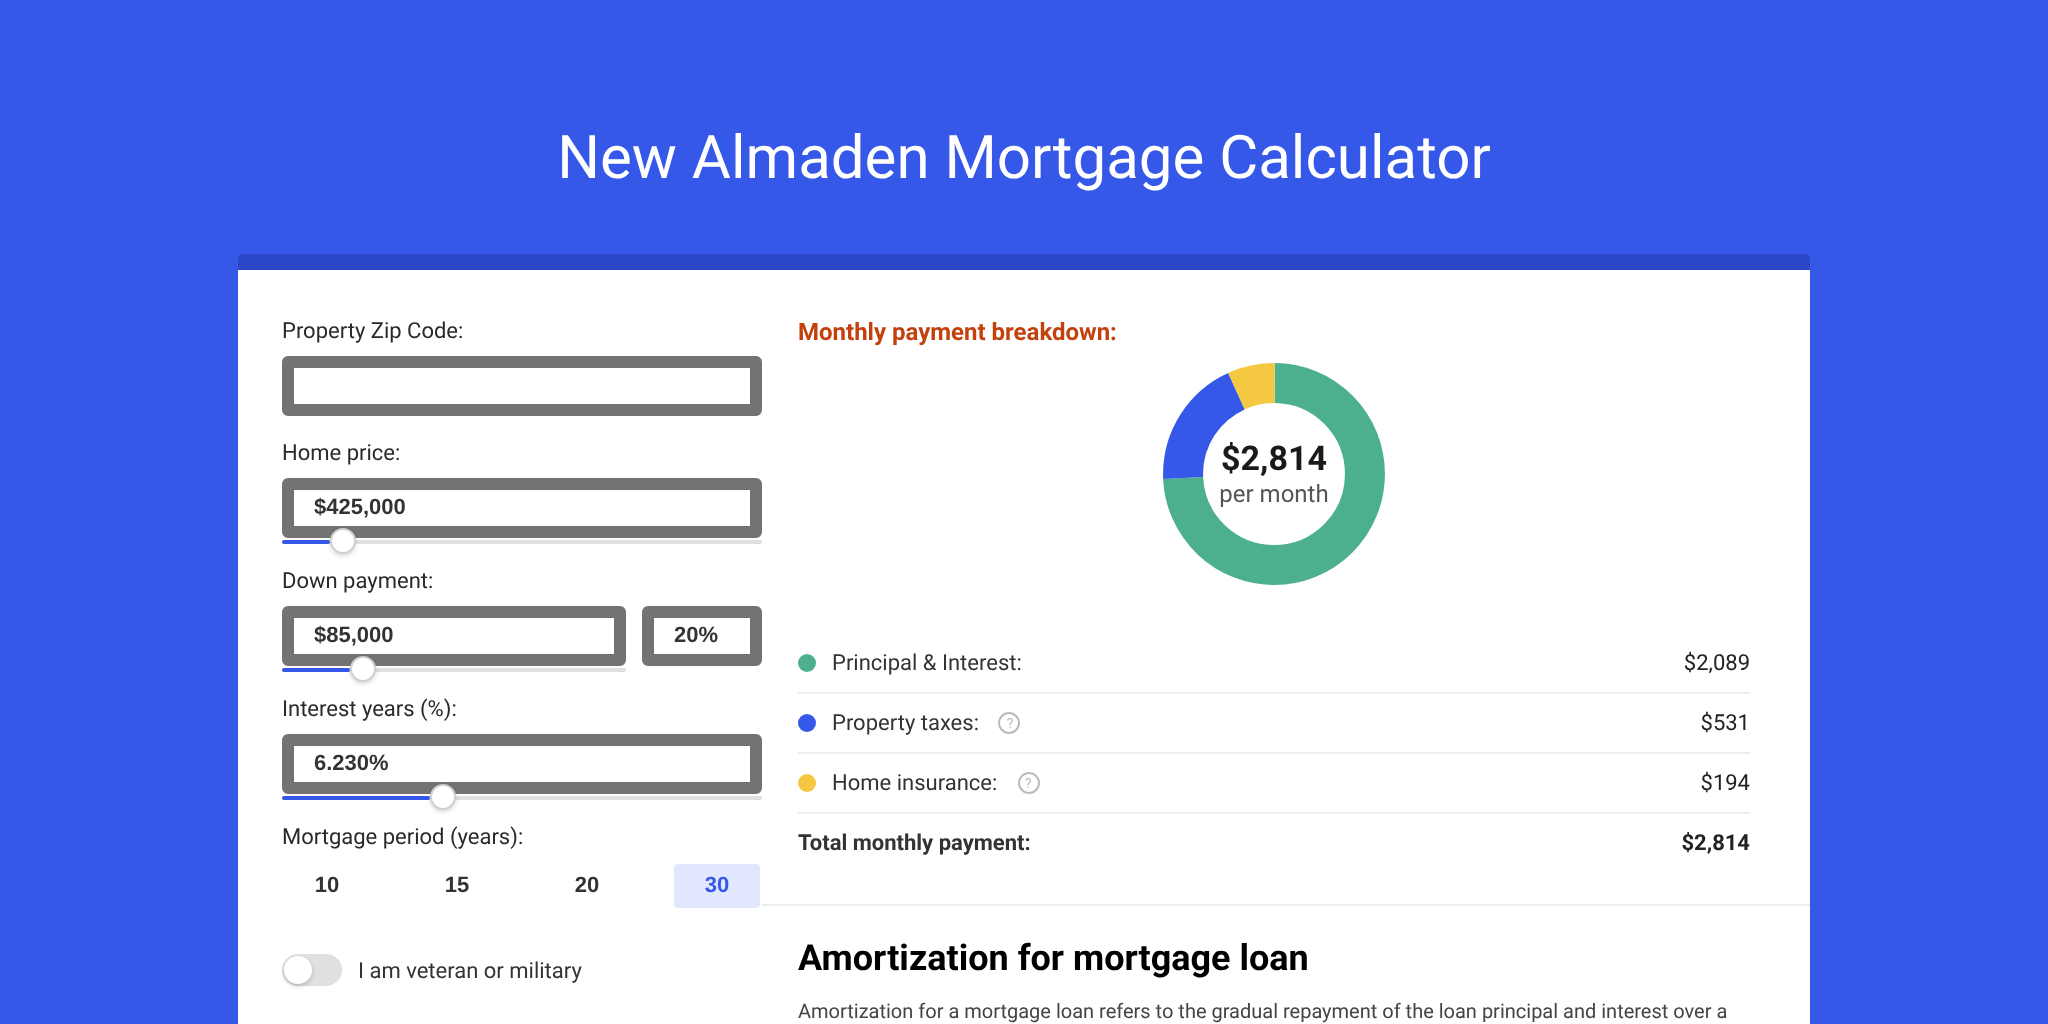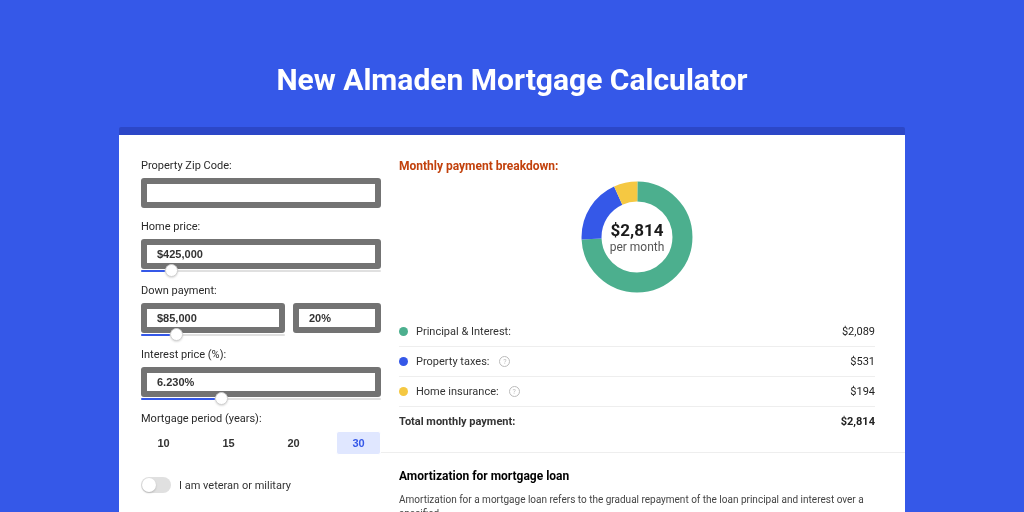--- a/index.html
+++ b/index.html
@@ -14,21 +14,21 @@
   .outer-wrap {
     position: absolute;
     top: 0; left: 0; right: 0; bottom: 0;
     display: flex;
     flex-direction: column;
     align-items: center;
   }
   .page-title {
     color: #fff;
     font-size: 30px;
-    font-weight: 700;
+    font-weight: 400;
     margin-top: 62px;
     margin-bottom: 30px;
     text-align: center;
   }
   .card-shadow {
     background: #2C47C7;
     border-radius: 2px;
     width: 786px;
     padding-top: 8px;
   }
@@ -84,21 +84,21 @@
     background: #fff;
     border: 1px solid #d0d0d0;
     border-radius: 50%;
     box-shadow: 0 1px 2px rgba(0,0,0,0.15);
   }
   .row-two {
     display: flex;
     gap: 8px;
   }
   .row-two .col1 { flex: 1; position: relative;}
-  .row-two .col2 { width: 88px; }
+  .row-two .col2 { width: 60px; }
   .period-row {
     display: flex;
     gap: 20px;
     margin-top: 4px;
   }
   .period-btn {
     flex: 1;
     height: 24px;
     border: 1px solid #fff;
     background: #fff;
@@ -189,21 +189,21 @@
     font-size: 7px;
     color: #bbb;
     margin-left: 2px;
   }
   .section-divider {
     height: 1px;
     background: #eee;
     margin: 16px -30px 16px -18px;
   }
   .amort-title {
-    font-size: 12px;
+    font-size: 18px;
     font-weight: 700;
     margin-bottom: 10px;
   }
   .amort-text {
     font-size: 10px;
     color: #444;
     line-height: 1.4;
   }
 </style>
 </head>
@@ -240,21 +240,21 @@
                 <div class="slider-thumb" style="left:20%"></div>
               </div>
             </div>
             <div class="col2">
               <input class="text-input" type="text" value="20%" style="">
             </div>
           </div>
         </div>
 
         <div class="form-group">
-          <label class="label">Interest price (%):</label>
+          <label class="label">Interest years (%):</label>
           <input class="text-input" type="text" value="6.230%" style="">
           <div class="slider-track">
             <div class="slider-fill" style="width:31%"></div>
             <div class="slider-thumb" style="left:31%"></div>
           </div>
         </div>
 
         <div class="form-group">
           <label class="label">Mortgage period (years):</label>
           <div class="period-row">

